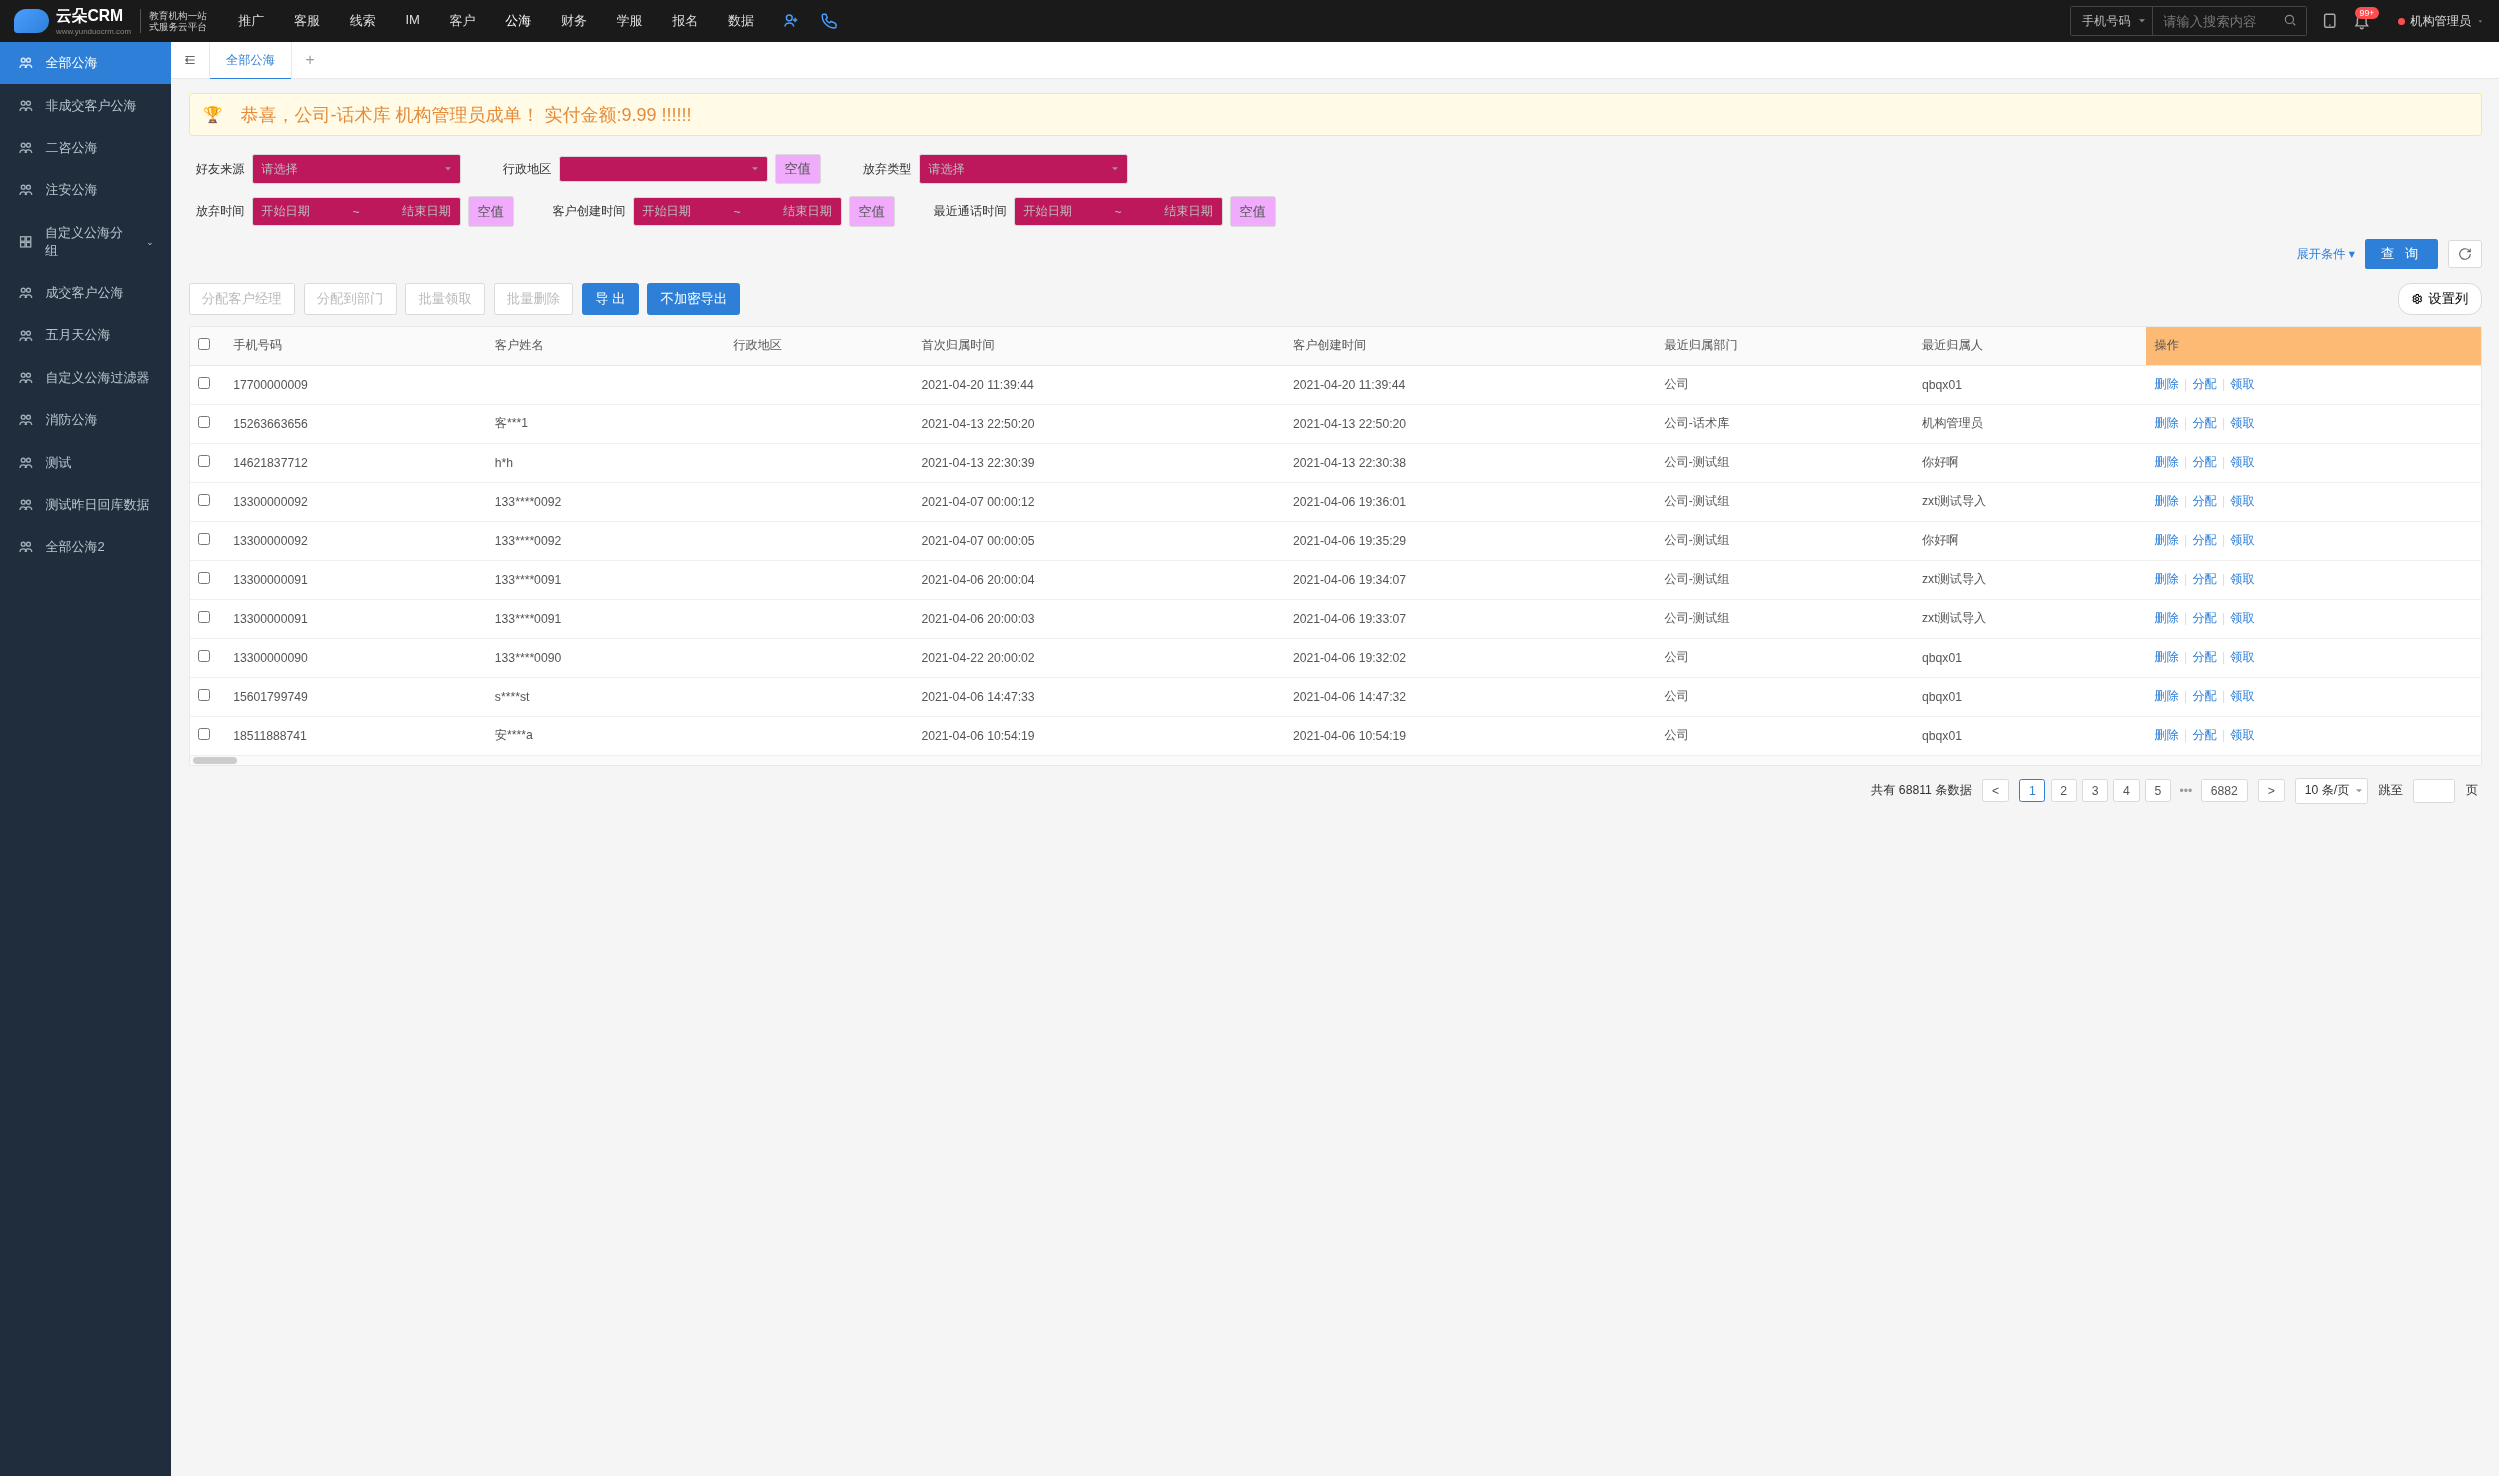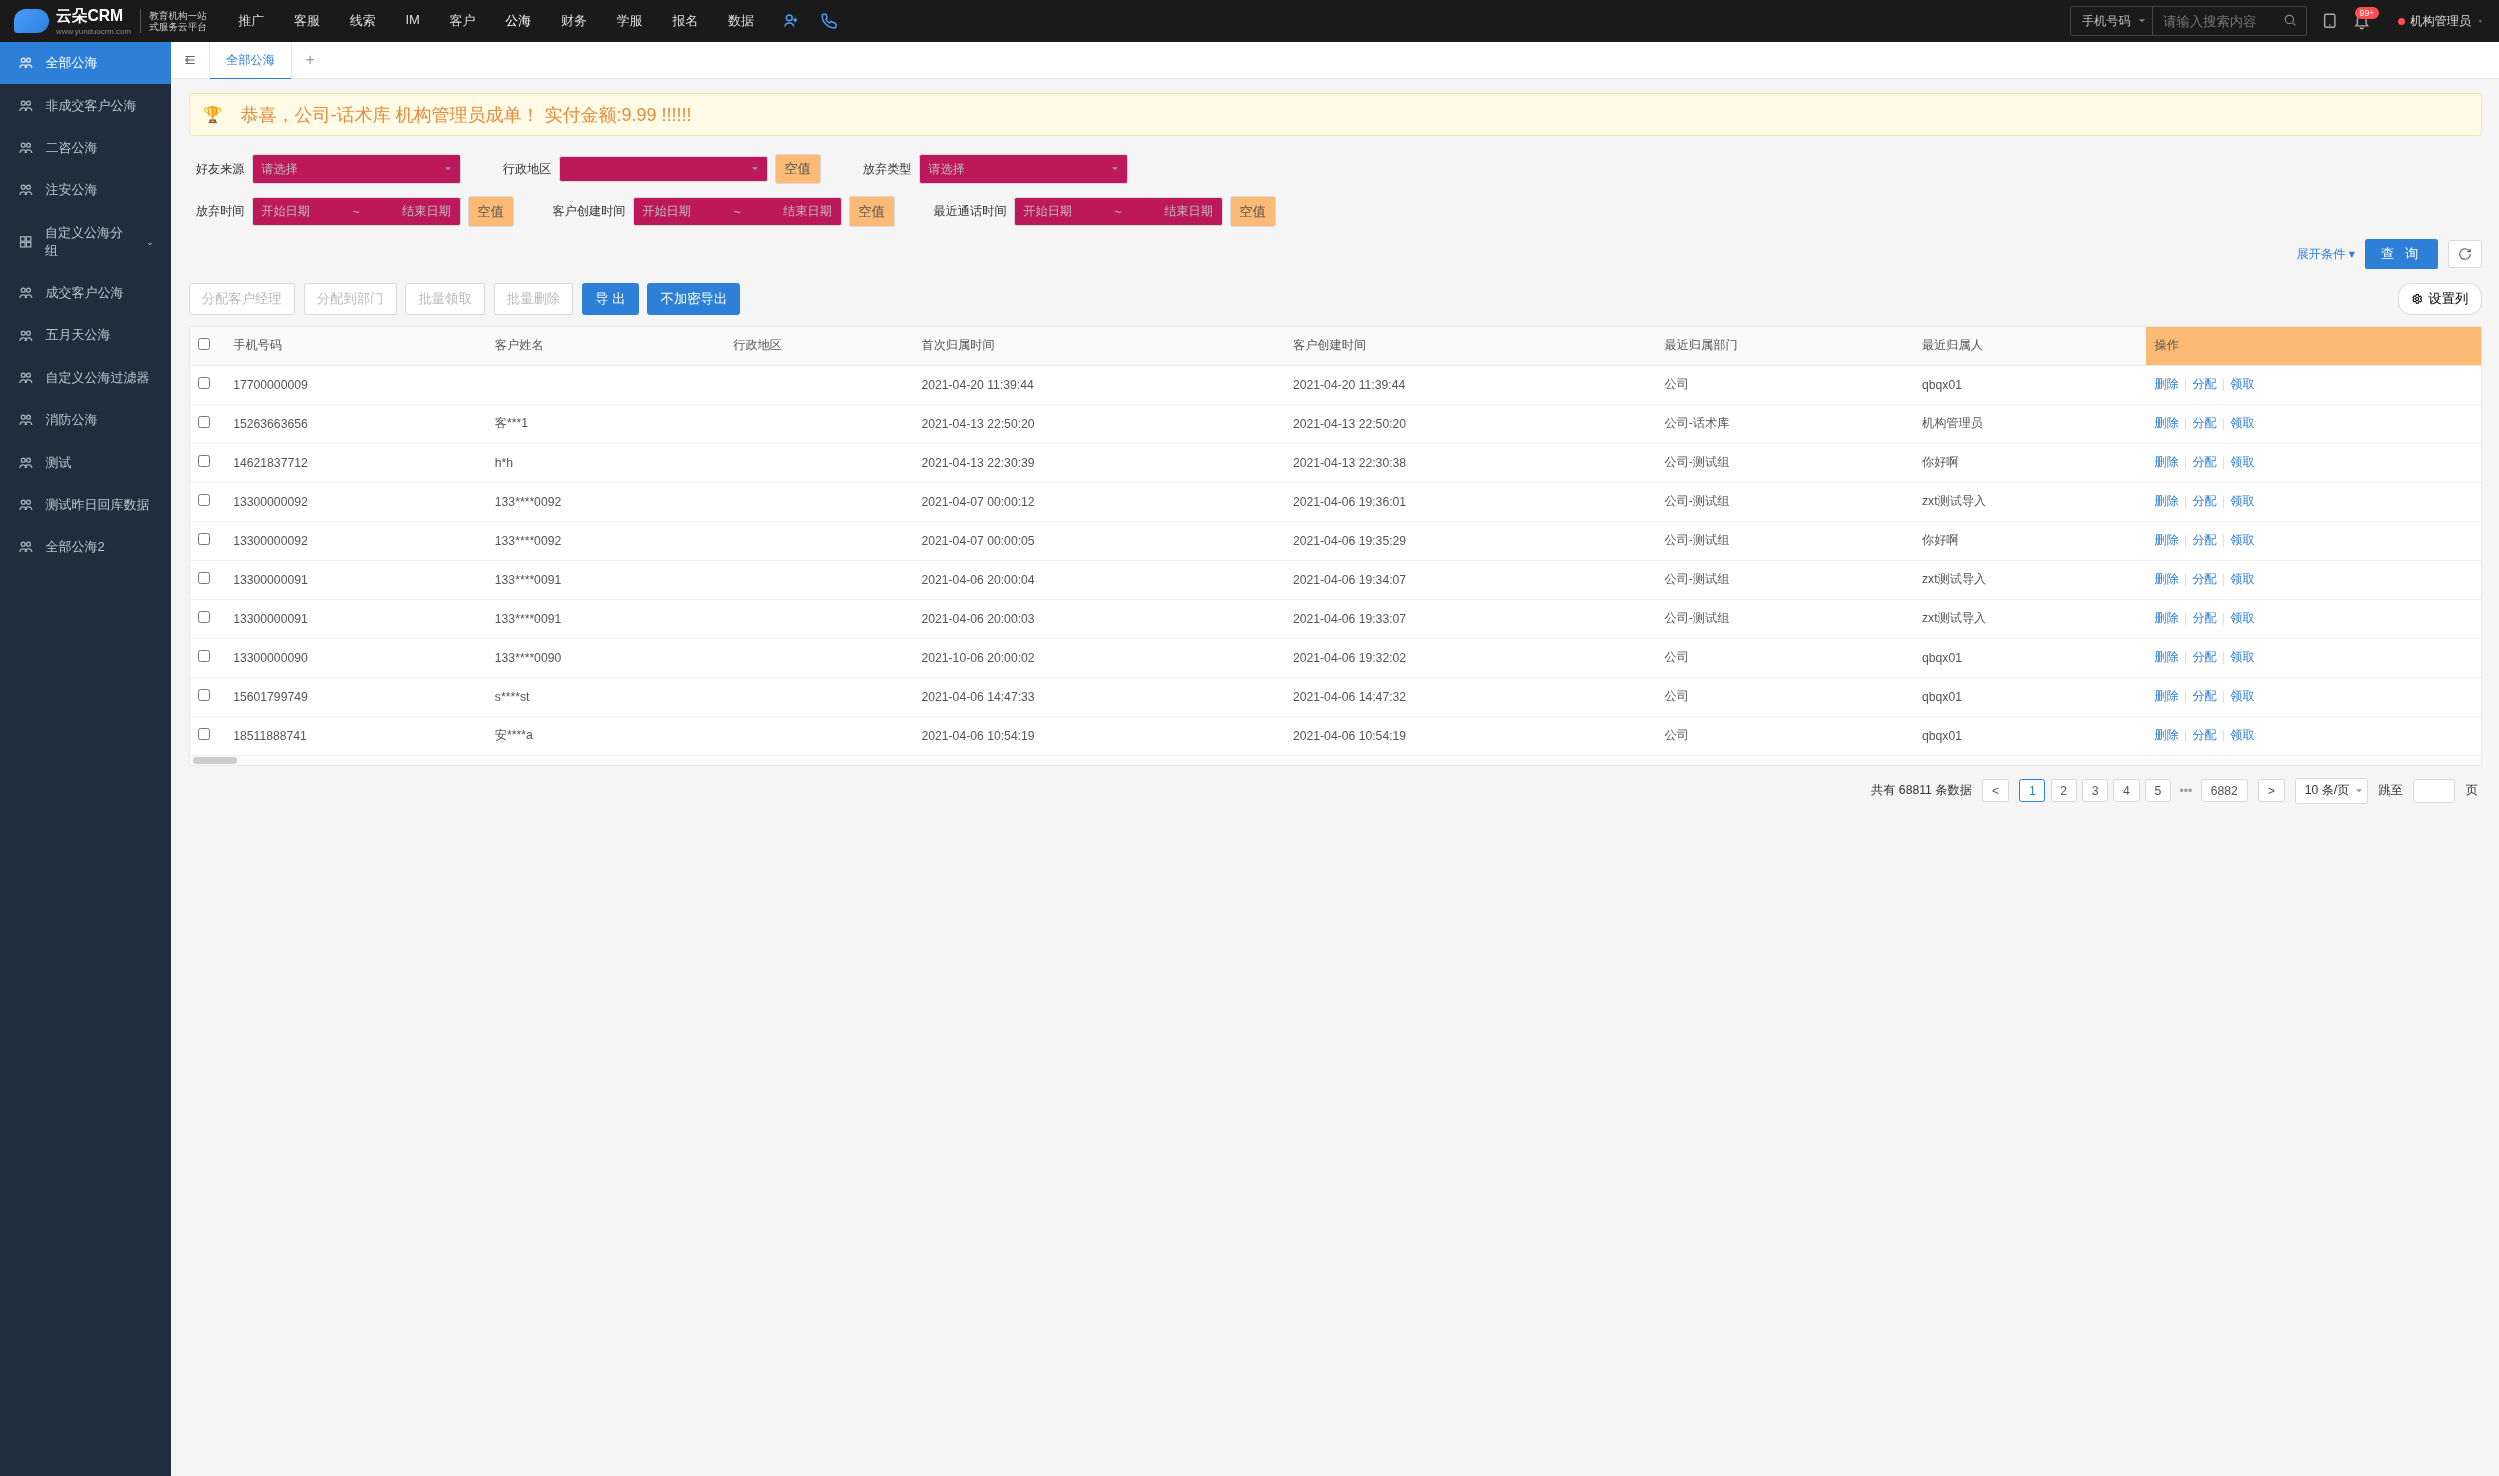--- a/index.html
+++ b/index.html
@@ -57,21 +57,21 @@
     .alert-text { color: #e68b3a; font-size: 18px; }
     
     
     .filter-row { display: flex; gap: 35px; margin-bottom: 12.2px; align-items: center; }
     .filter-group { display: flex; align-items: center; gap: 7px; }
     .filter-label { font-size: 12.2px; color: #333; min-width: 56px; text-align: right; }
     .select-box { border: 0.9px solid #d9d9d9; border-radius: 2.6px; padding: 5.2px 24.4px 5.2px 8.7px; min-width: 209px; color: #bbb; position: relative; background: #be185d; cursor: pointer; }
     .select-box::after { content:''; position:absolute; right:8.7px; top:50%; border:3.5px solid transparent; border-top-color:#999; transform:translateY(-1.7px); }
     .date-range { border: 0.9px solid #d9d9d9; border-radius: 2.6px; padding: 5.2px 8.7px; min-width: 209px; display: flex; align-items: center; justify-content: space-between; color: #bbb; background: #be185d; cursor: pointer; }
     .date-sep { color: #bbb; }
-    .null-btn { border: 0.9px solid #d9d9d9; border-radius: 2.6px; padding: 5.2px 8.7px; background: #fdba74; cursor: pointer; color: #555; }
+    .null-btn { border: 0.9px solid #d9d9d9; border-radius: 2.6px; padding: 5.2px 8.7px; background: #f0abfc; cursor: pointer; color: #555; }
     
     .filter-actions { display: flex; justify-content: flex-end; gap: 10.5px; margin-bottom: 14px; align-items: center; }
     .expand-link { color: #2d7fd8; cursor: pointer; }
     .btn-primary { background: #2d7fd8; color: #fff; border: none; padding: 6.1px 15.7px; border-radius: 2.6px; cursor: pointer; letter-spacing: 3.5px; }
     .btn-icon-only { border: 0.9px solid #d9d9d9; background: #fff; padding: 6.1px 8.7px; border-radius: 2.6px; cursor: pointer; color: #666; }
     
     
     .toolbar { display: flex; gap: 8.7px; margin-bottom: 10.5px; }
     .btn { border: 0.9px solid #d9d9d9; background: #fff; padding: 6.1px 12.2px; border-radius: 2.6px; cursor: pointer; color: #333; }
     .btn.disabled { color: #bbb; cursor: not-allowed; }
@@ -462,21 +462,21 @@
                 <td>2021-04-06 19:33:07</td>
                 <td>公司-测试组</td>
                 <td>zxt测试导入</td>
                 <td class="action-cell action-col"><a>删除</a><span class="sep">|</span><a>分配</a><span class="sep">|</span><a>领取</a></td>
               </tr>
               <tr>
                 <td><input type="checkbox" class="chk" style=""></td>
                 <td>13300000090</td>
                 <td>133****0090</td>
                 <td></td>
-                <td>2021-10-06 20:00:02</td>
+                <td>2021-04-22 20:00:02</td>
                 <td>2021-04-06 19:32:02</td>
                 <td>公司</td>
                 <td>qbqx01</td>
                 <td class="action-cell action-col"><a>删除</a><span class="sep">|</span><a>分配</a><span class="sep">|</span><a>领取</a></td>
               </tr>
               <tr>
                 <td><input type="checkbox" class="chk" style=""></td>
                 <td>15601799749</td>
                 <td>s****st</td>
                 <td></td>

